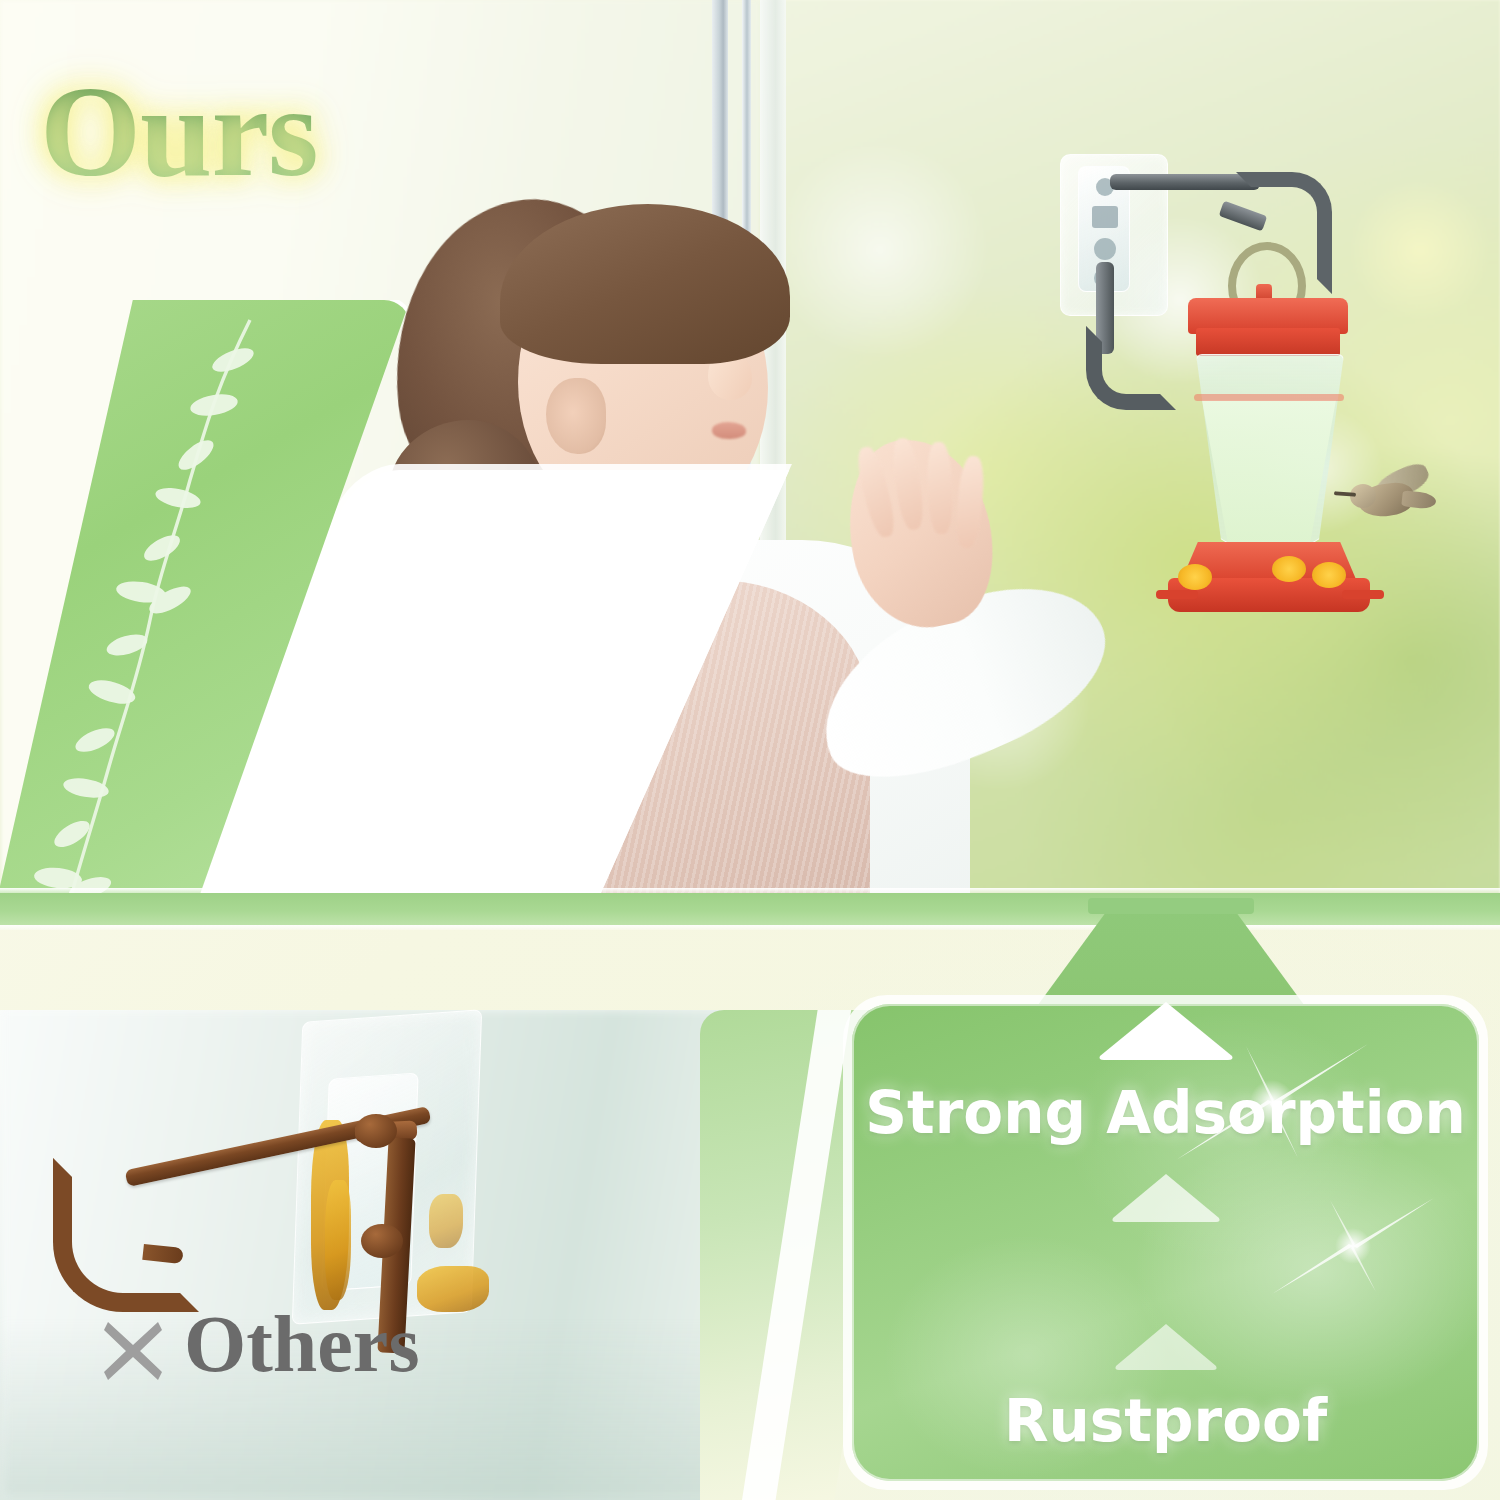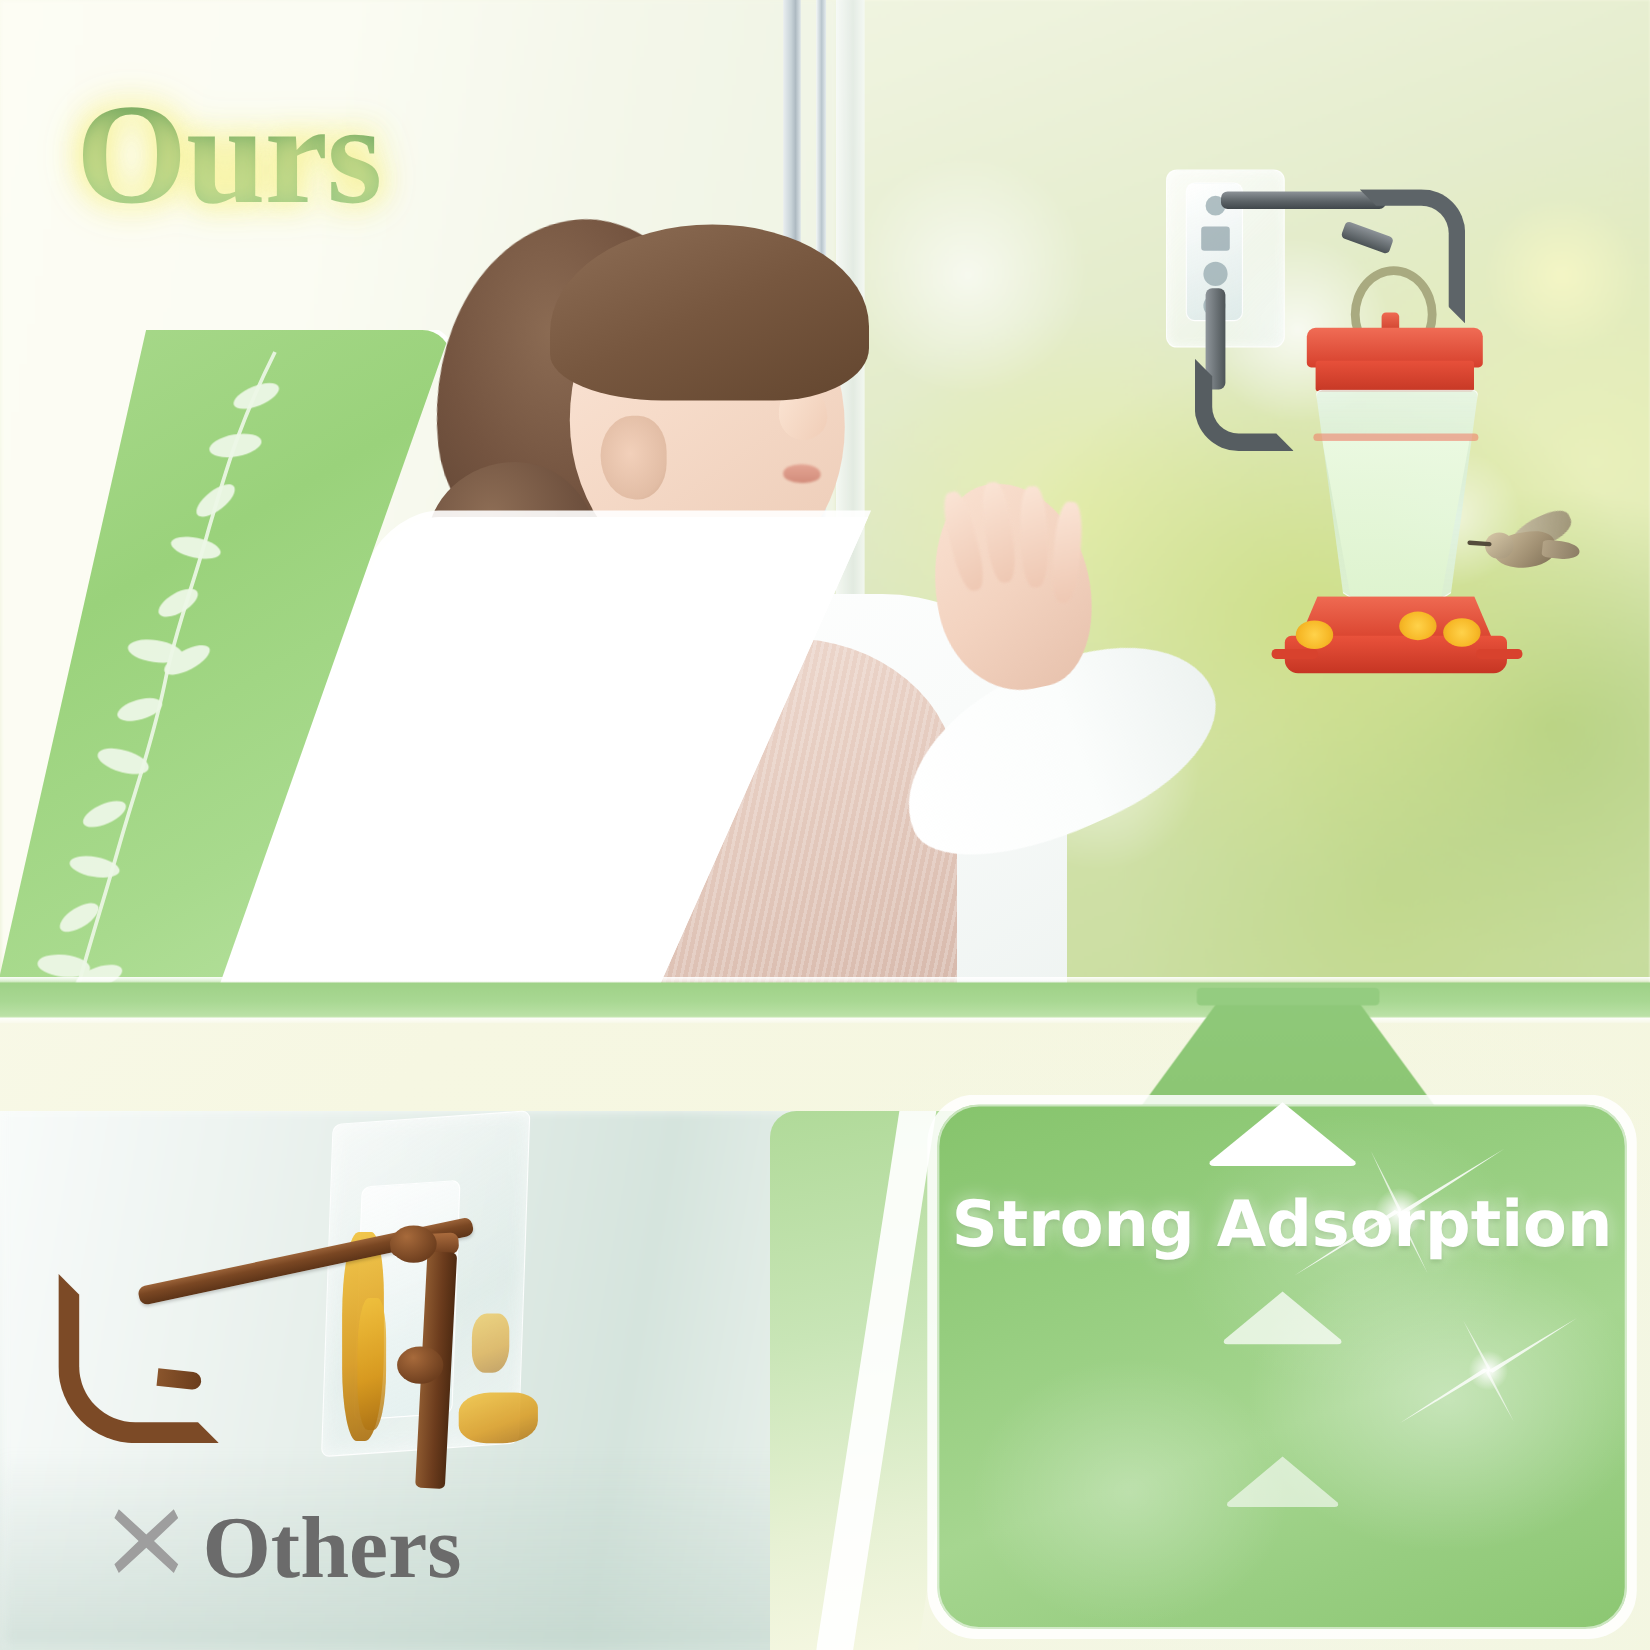--- a/index.html
+++ b/index.html
@@ -312,29 +312,28 @@
     position:absolute;left:0;top:888px;width:1500px;height:6px;
     background:linear-gradient(180deg,rgba(255,255,255,.95),rgba(255,255,255,.4));
   }
   .band-bot-line{
     position:absolute;left:0;top:925px;width:1500px;height:5px;
     background:linear-gradient(180deg,rgba(255,255,255,.85),rgba(255,255,255,.25));
   }
 
   
   .ours-title{
-    position:absolute;left:40px;top:76px;
+    position:absolute;left:40px;top:66px;
     font-family:"Liberation Serif", serif;
     font-weight:700;font-size:130px;line-height:1;
     letter-spacing:-1px;
     background:linear-gradient(180deg,#4f8f4b 0%,#67a35e 30%,#86bd78 65%,#9ecb8c 100%);
     -webkit-background-clip:text;background-clip:text;color:transparent;
     text-shadow:0 0 26px rgba(246,240,150,.95);
     filter:drop-shadow(0 0 14px rgba(250,246,168,.9));
-    margin-left:29px;
   }
 
   
   .others-panel{
     position:absolute;left:0;top:1010px;width:820px;height:490px;overflow:hidden;
     background:linear-gradient(165deg,#fbfdfb 0%,#f1f6f3 30%,#dfeae4 62%,#cfe0d8 100%);
   }
   .others-blurbg{
     position:absolute;inset:0;
     background:
@@ -394,22 +393,22 @@
     background:linear-gradient(160deg,rgba(255,255,255,.8),rgba(226,240,240,.55));
     border:1px solid rgba(255,255,255,.9);border-radius:8px;
     transform:skewY(-6deg) rotate(2deg);
   }
   .rust-stain{
     position:absolute;background:linear-gradient(160deg,#f2c43f,#d99a1e 60%,#a96f12);
     opacity:.92;border-radius:40% 30% 45% 35%;filter:blur(.5px);
   }
 
   .others-label{
-    position:absolute;left:100px;top:1368px;
-    display:flex;align-items:flex-start;gap:18px;
+    position:absolute;left:100px;top:1304px;
+    display:flex;align-items:flex-end;gap:18px;
   }
   .x-icon{width:66px;height:66px;flex:0 0 auto;}
   .others-text{
     font-family:"Liberation Serif", serif;
     font-weight:700;font-size:80px;line-height:1;color:#6b6b6b;
   }
 
   
   .others-accent{
     position:absolute;left:700px;top:1010px;width:210px;height:490px;
@@ -634,20 +633,23 @@
     <svg width="110" height="52" viewBox="0 0 110 52">
       <path d="M55 2 L108 46 Q110 50 105 50 L5 50 Q0 50 2 46 Z" class="arrow-fill-soft"></path>
     </svg>
   </div>
 
   <div class="tri tri3" style="left:1166px;">
     <svg width="104" height="50" viewBox="0 0 104 50">
       <path d="M52 2 L102 44 Q104 48 99 48 L5 48 Q0 48 2 44 Z" class="arrow-fill-softer"></path>
     </svg>
   </div>
+  <div class="feat-row t3" style="left:852px;">
+    <span class="feat-text">Rustproof</span>
+  </div>
 
   <div class="sparkle sp1">
     <svg width="200" height="120" viewBox="0 0 200 120">
       <defs>
         <radialGradient id="spg" cx="50%" cy="50%" r="50%">
           <stop offset="0%" stop-color="#ffffff" stop-opacity="1"></stop>
           <stop offset="100%" stop-color="#ffffff" stop-opacity="0"></stop>
         </radialGradient>
       </defs>
       <circle cx="100" cy="60" r="22" fill="url(#spg)"></circle>

